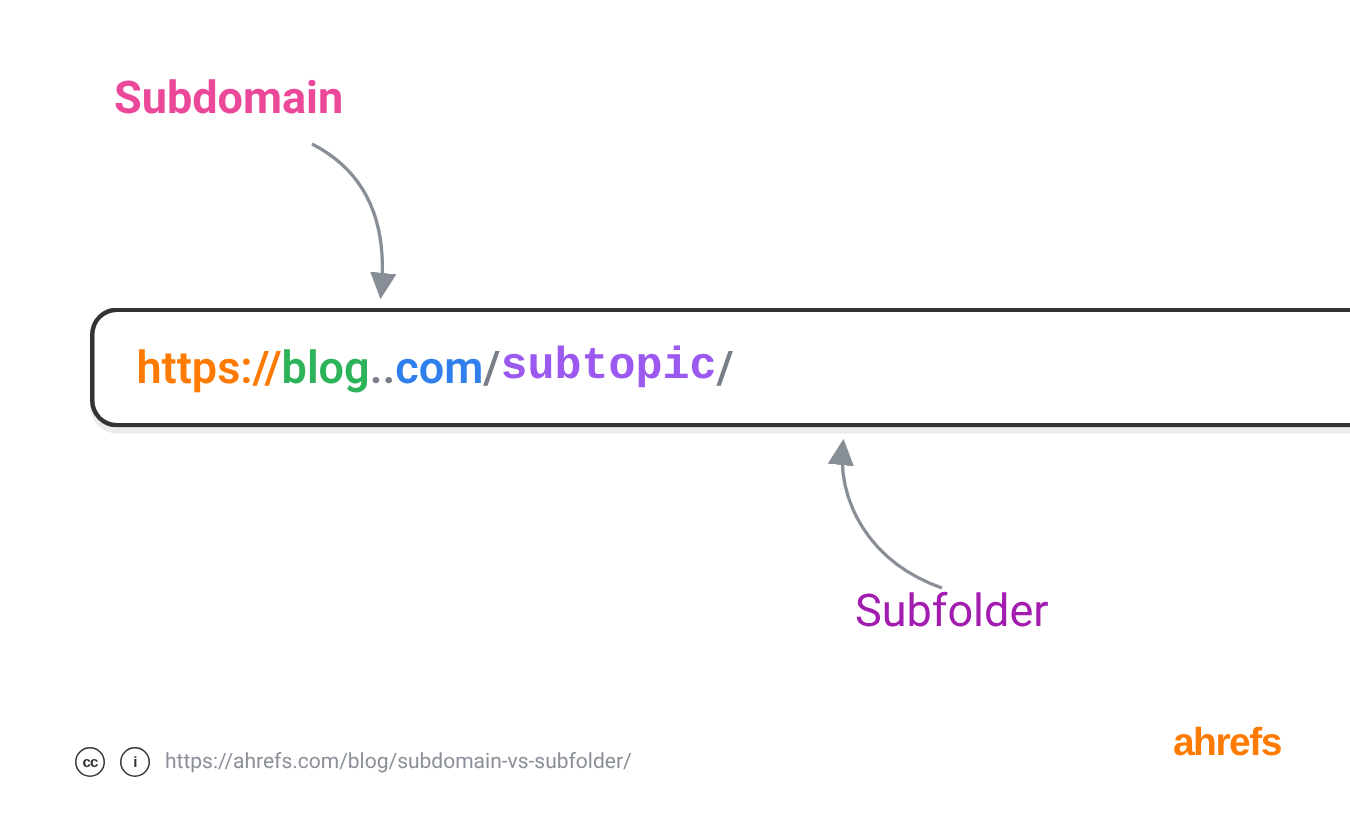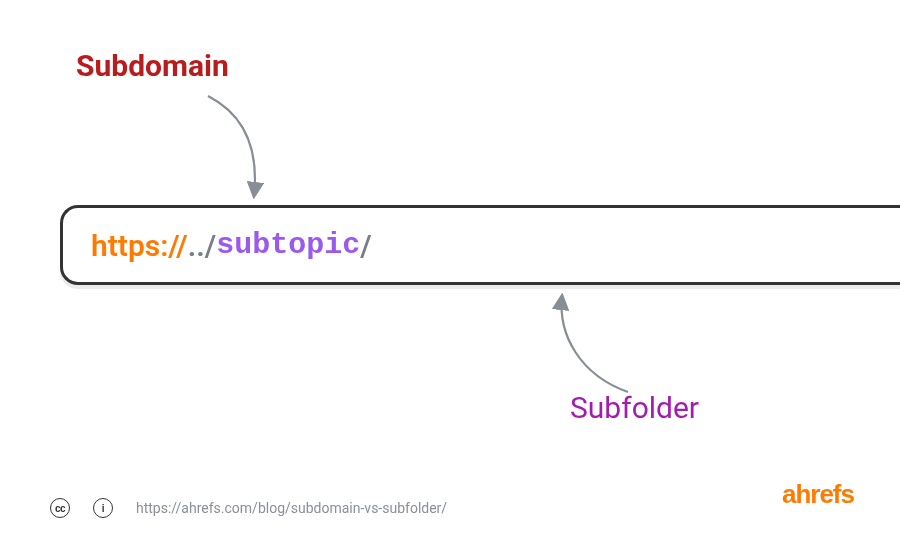--- a/index.html
+++ b/index.html
@@ -10,21 +10,21 @@
     font-family: -apple-system, BlinkMacSystemFont, "Segoe UI", Roboto, "Helvetica Neue", Arial, sans-serif;
     position: relative;
     overflow: hidden;
   }
   .label-top {
     position: absolute;
     left: 76px;
     top: 48px;
     font-size: 30px;
     font-weight: 700;
-    color: #b91c1c;
+    color: #ec4899;
   }
   .label-bottom {
     position: absolute;
     left: 570px;
     top: 390px;
     font-size: 30px;
     font-weight: 400;
     color: #a21caf;
   }
   .url-bar {
@@ -51,21 +51,21 @@
   .c-green  { color: #2db35a; }
   .c-gray   { color: #777e88; }
   .c-blue   { color: #2f80ed; }
   .c-purple { color: #9b59f0; font-family: Liberation Mono, monospace; }
   .footer {
     position: absolute;
     left: 50px;
     bottom: 38px;
     display: flex;
     align-items: center;
-    gap: 23px;
+    gap: 10px;
   }
   .cc-badge {
     width: 20px;
     height: 20px;
     border: 1.6px solid #333333;
     border-radius: 50%;
     display: flex;
     align-items: center;
     justify-content: center;
     font-size: 10px;
@@ -102,22 +102,24 @@
   <defs>
     <marker id="ah1" viewBox="0 0 10 10" refX="8" refY="5" markerWidth="8" markerHeight="8" orient="auto-start-reverse">
       <path d="M 0 0 L 10 5 L 0 10 z" fill="#888e96"></path>
     </marker>
   </defs>
   <path d="M 12 8 C 55 30, 62 70, 58 108" stroke="#888e96" stroke-width="2.2" fill="none" marker-end="url(#ah1)"></path>
 </svg>
 
 <div class="url-bar">
   <span class="seg c-orange">https://</span>
+  <span class="seg c-green">blog</span>
   <span class="seg c-gray">.</span>
   <span class="seg c-gray">.</span>
+  <span class="seg c-blue">com</span>
   <span class="seg c-gray">/</span>
   <span class="seg c-purple">subtopic</span>
   <span class="seg c-gray">/</span>
 </div>
 
 <svg class="arrow" style="left:540px; top:290px;" width="140" height="120">
   <defs>
     <marker id="ah2" viewBox="0 0 10 10" refX="8" refY="5" markerWidth="8" markerHeight="8" orient="auto-start-reverse">
       <path d="M 0 0 L 10 5 L 0 10 z" fill="#888e96"></path>
     </marker>

